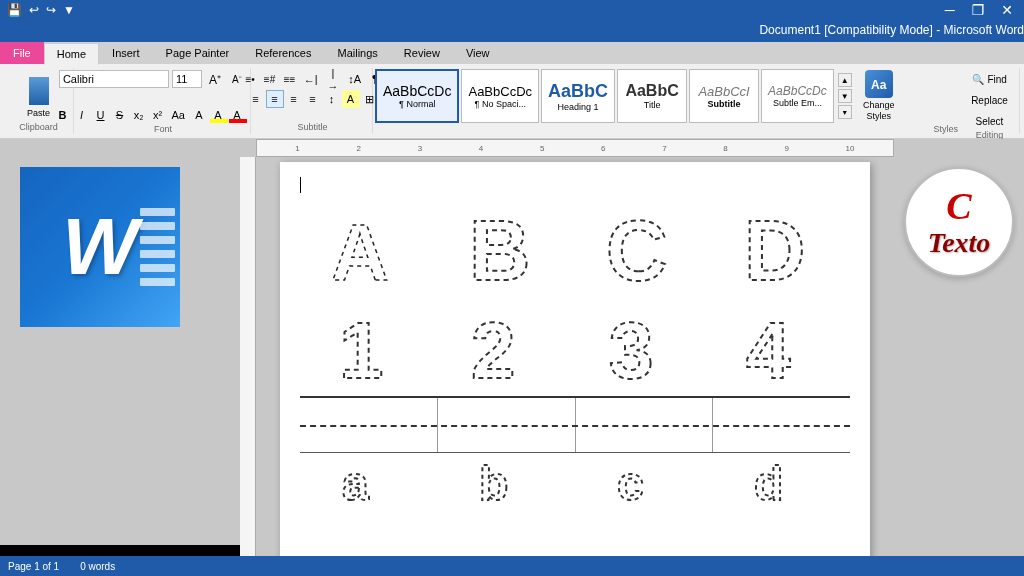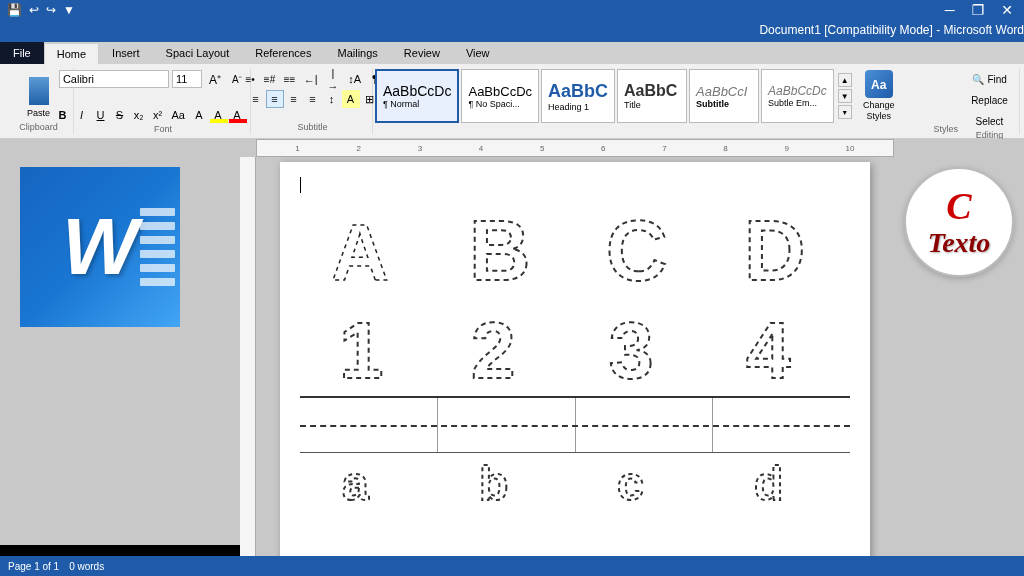--- a/index.html
+++ b/index.html
@@ -29,21 +29,21 @@
     }
 
     .ribbon-tab.active {
       background: #f0f0f0;
       border-color: #ccc #ccc transparent;
       color: #000;
       margin-bottom: -1px;
     }
 
     .ribbon-tab.file {
-      background: #0f172a;
+      background: #ec4899;
       color: white;
       padding: 2px 12px;
     }
 
     .ribbon-content {
       display: flex;
       align-items: center;
       padding: 2px 4px;
       height: 74px;
       gap: 2px;
@@ -156,20 +156,21 @@
 
     .style-item {
       border: 1px solid #bbb;
       padding: 20px 6px;
       font-size: 10px;
       cursor: pointer;
       min-width: 70px;
       height: 54px;
       display: flex;
       flex-direction: column;
+      align-items: center;
       justify-content: center;
       background: white;
     }
 
     .style-item.active {
       border: 2px solid #1f5ba8;
       background: #e8f0fe;
     }
 
     .style-normal-text {
@@ -563,21 +564,21 @@
   <div class="title-text-row">
     <span>Document1 [Compatibility Mode] - Microsoft Word</span>
   </div>
 </div>
 
 <div class="ribbon">
   <div class="ribbon-tabs">
     <div class="ribbon-tab file">File</div>
     <div class="ribbon-tab active">Home</div>
     <div class="ribbon-tab">Insert</div>
-    <div class="ribbon-tab">Spaci Layout</div>
+    <div class="ribbon-tab">Page Painter</div>
     <div class="ribbon-tab">References</div>
     <div class="ribbon-tab">Mailings</div>
     <div class="ribbon-tab">Review</div>
     <div class="ribbon-tab">View</div>
   </div>
 
   <div class="ribbon-content">
 
     <div class="ribbon-group clipboard-group">
       <div class="ribbon-group-content">
@@ -843,14 +844,14 @@
         <span class="logo-c">C</span>
         <span class="logo-texto">Texto</span>
       </div>
     </div>
   </div>
 
 </div>
 
 <div class="status-bar">
   <span>Page 1 of 1</span>
-  <span style="margin-left:10px;">0 words</span>
+  <span style="margin-left:21px;">0 words</span>
 </div>
 
 </body></html>

